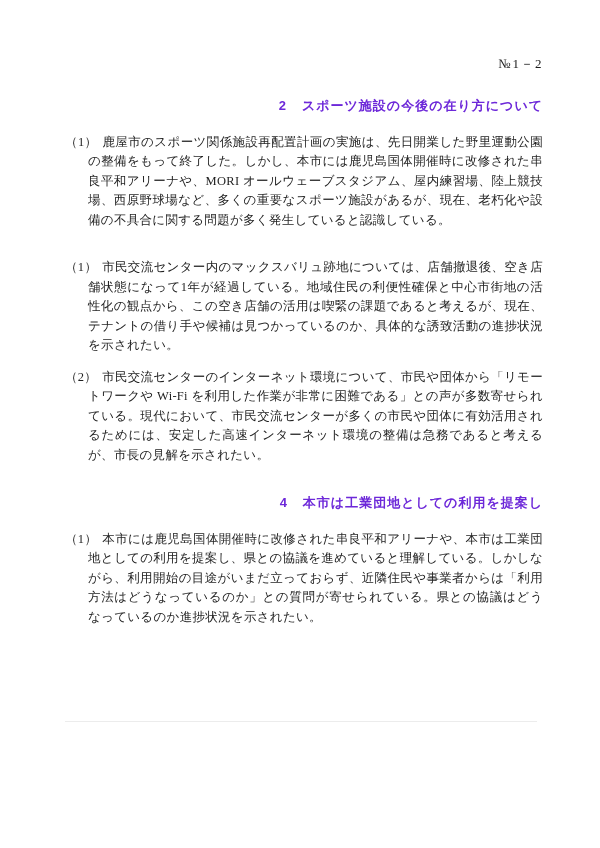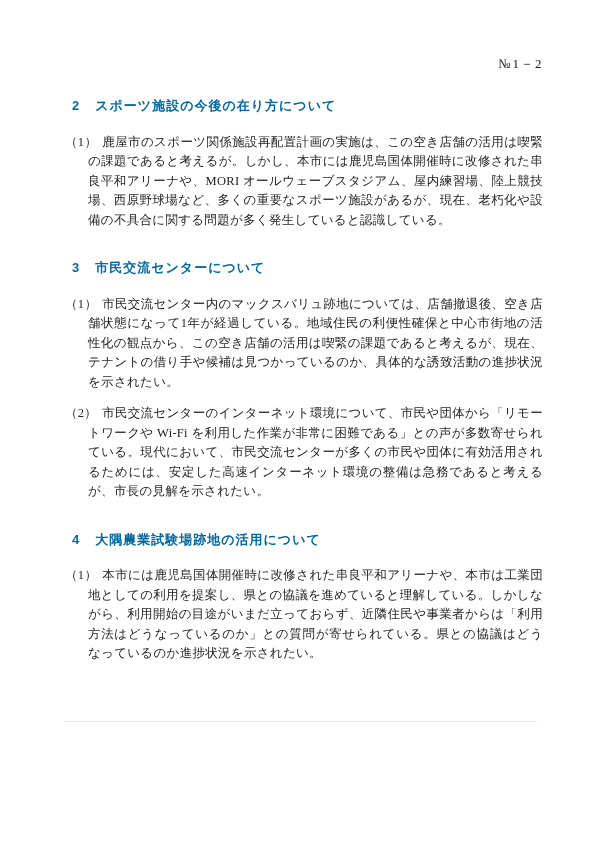--- a/index.html
+++ b/index.html
@@ -29,25 +29,26 @@
     top: 96px;
     left: 65px;
     right: 57px;
   }
   .section { margin: 0; }
   .section + .section { margin-top: 28px; }
   .section-heading {
     font-family: "Liberation Sans", sans-serif;
     font-weight: bold;
     font-size: 13px;
-    color: #0369a1;
+    color: #6d28d9;
     padding-left: 7px;
     letter-spacing: 1px;
     margin: 0 0 17px 0;
     line-height: 19.5px;
+    text-align: right;
   }
   .section-title { margin-left: 15px; }
   .items { margin: 0; }
   .item + .item { margin-top: 12px; }
   .para {
     margin: 0;
     padding-left: 23px;
     font-size: 12.5px;
     line-height: 19.5px;
     letter-spacing: 0.3px;
@@ -72,39 +73,38 @@
 <div class="page">
 
   <div class="page-number">№1－2</div>
 
   <div class="content">
 
     <div class="section">
       <h2 class="section-heading"><span class="section-number">2</span><span class="section-title">スポーツ施設の今後の在り方について</span></h2>
       <div class="items">
         <div class="item">
-          <p class="para para-first"><span class="item-label">（1）</span><span>鹿屋市のスポーツ関係施設再配置計画の実施は、この空き店舗の活用は喫緊の課題であると考えるが。しかし、本市には鹿児島国体開催時に改修された串良平和アリーナや、MORI オールウェーブスタジアム、屋内練習場、陸上競技場、西原野球場など、多くの重要なスポーツ施設があるが、現在、老朽化や設備の不具合に関する問題が多く発生していると認識している。</span></p>
+          <p class="para para-first"><span class="item-label">（1）</span><span>鹿屋市のスポーツ関係施設再配置計画の実施は、先日開業した野里運動公園の整備をもって終了した。しかし、本市には鹿児島国体開催時に改修された串良平和アリーナや、MORI オールウェーブスタジアム、屋内練習場、陸上競技場、西原野球場など、多くの重要なスポーツ施設があるが、現在、老朽化や設備の不具合に関する問題が多く発生していると認識している。</span></p>
         </div>
       </div>
     </div>
 
     <div class="section">
-      <h2 class="section-heading"><span class="section-number">3</span><span class="section-title">市民交流センターについて</span></h2>
       <div class="items">
         <div class="item">
           <p class="para para-first"><span class="item-label">（1）</span><span>市民交流センター内のマックスバリュ跡地については、店舗撤退後、空き店舗状態になって1年が経過している。地域住民の利便性確保と中心市街地の活性化の観点から、この空き店舗の活用は喫緊の課題であると考えるが、現在、テナントの借り手や候補は見つかっているのか、具体的な誘致活動の進捗状況を示されたい。</span></p>
         </div>
         <div class="item">
           <p class="para para-first"><span class="item-label">（2）</span><span>市民交流センターのインターネット環境について、市民や団体から「リモートワークや Wi-Fi を利用した作業が非常に困難である」との声が多数寄せられている。現代において、市民交流センターが多くの市民や団体に有効活用されるためには、安定した高速インターネット環境の整備は急務であると考えるが、市長の見解を示されたい。</span></p>
         </div>
       </div>
     </div>
 
     <div class="section">
-      <h2 class="section-heading"><span class="section-number">4</span><span class="section-title">大隅農業試験場跡地の活用について</span></h2>
+      <h2 class="section-heading"><span class="section-number">4</span><span class="section-title">本市は工業団地としての利用を提案し</span></h2>
       <div class="items">
         <div class="item">
           <p class="para para-first"><span class="item-label">（1）</span><span>本市には鹿児島国体開催時に改修された串良平和アリーナや、本市は工業団地としての利用を提案し、県との協議を進めていると理解している。しかしながら、利用開始の目途がいまだ立っておらず、近隣住民や事業者からは「利用方法はどうなっているのか」との質問が寄せられている。県との協議はどうなっているのか進捗状況を示されたい。</span></p>
         </div>
       </div>
     </div>
 
   </div>
 
   <div class="page-bottom-edge"></div>

